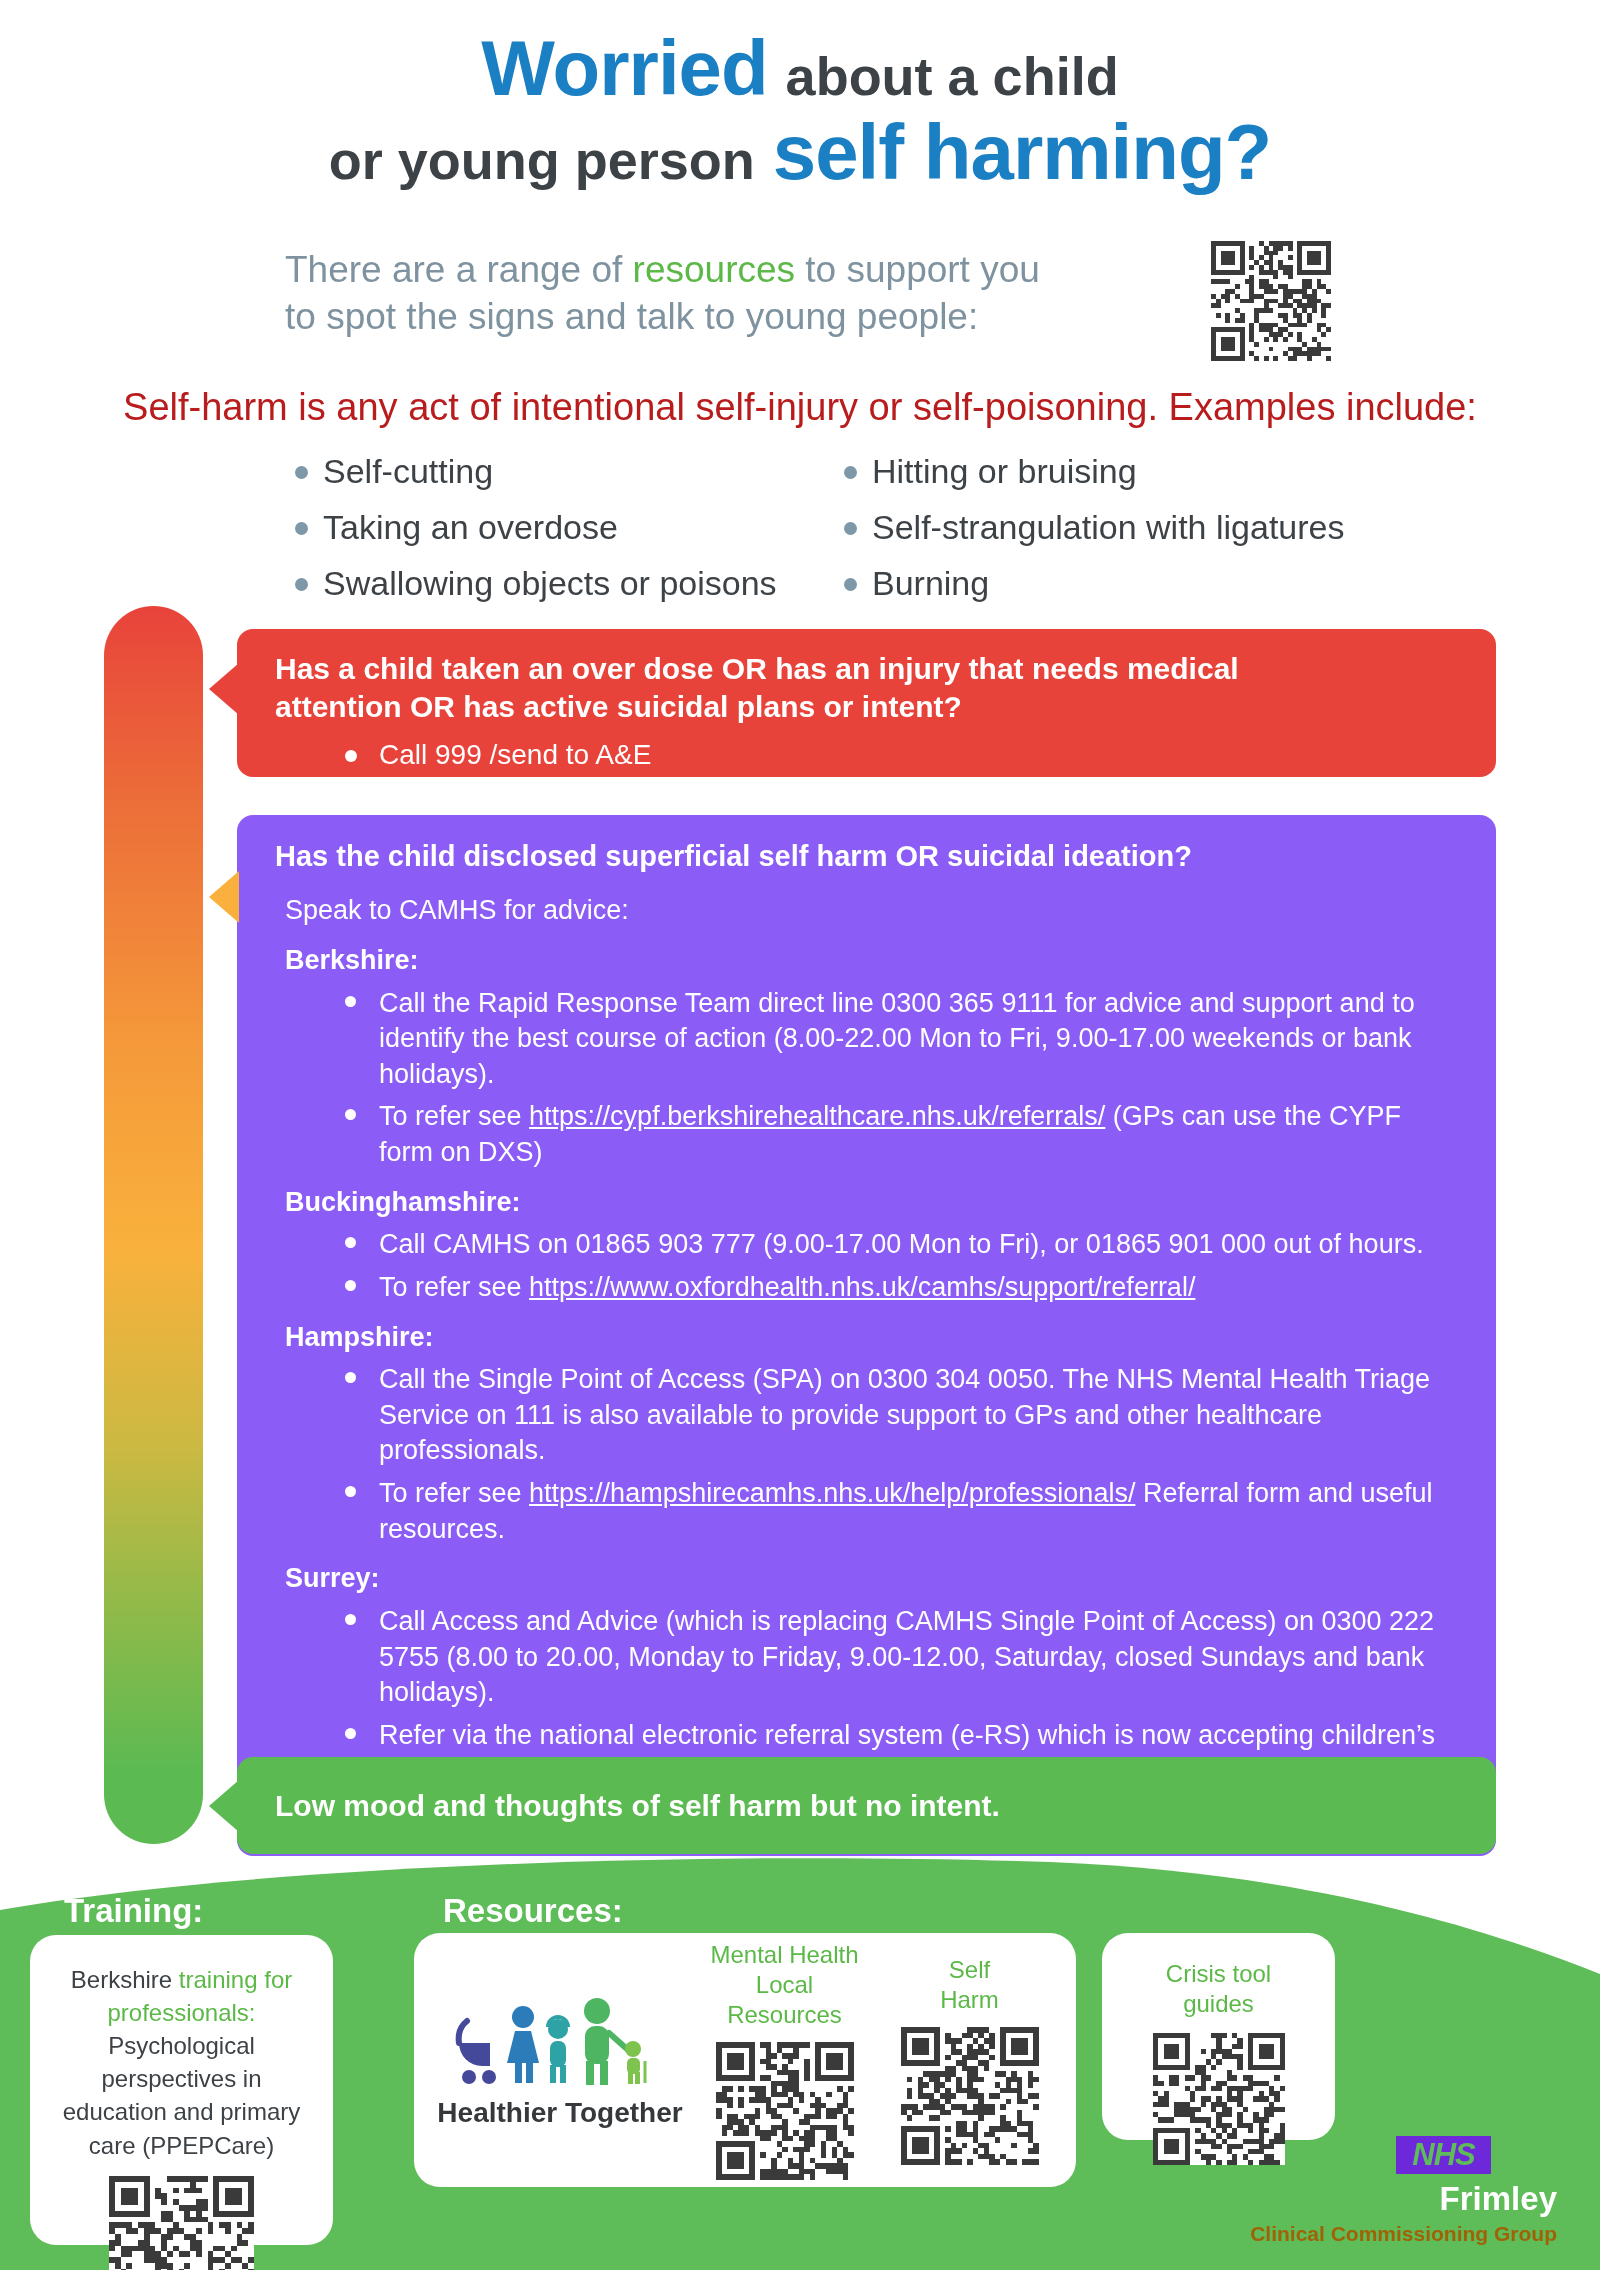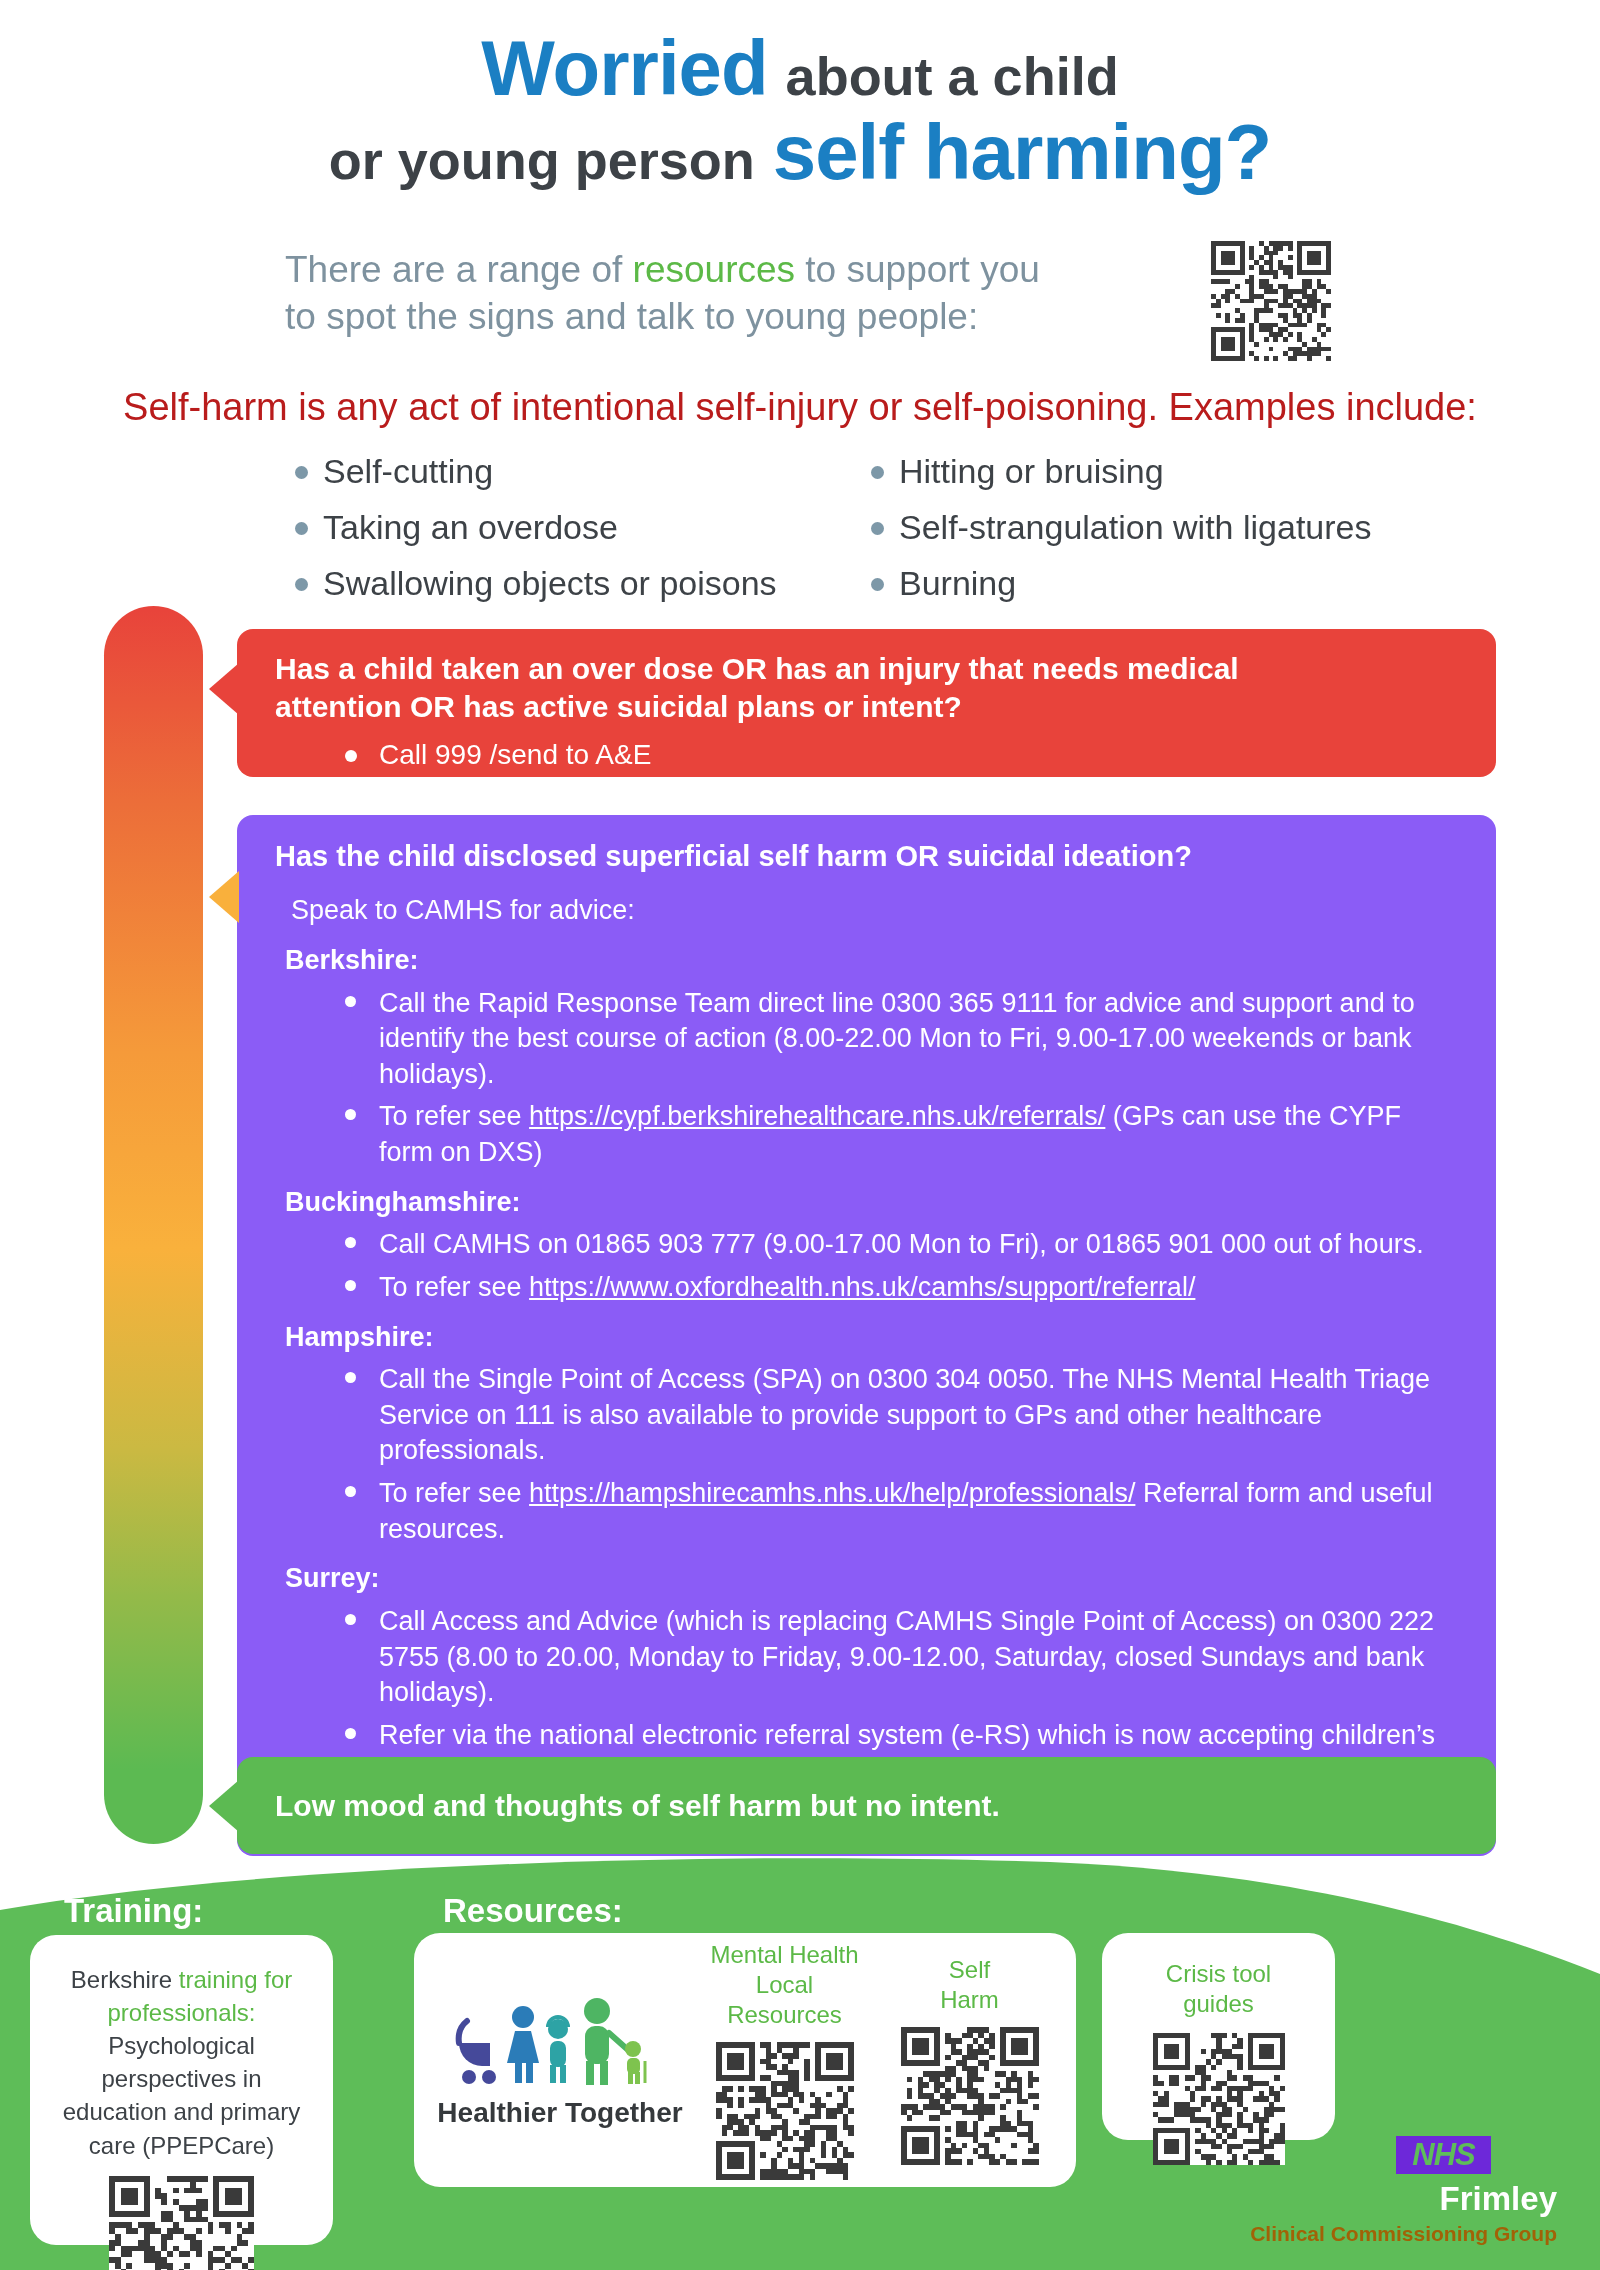--- a/index.html
+++ b/index.html
@@ -11,39 +11,39 @@
   .title{position:absolute;top:26px;left:0;width:1600px;text-align:center;font-weight:bold;line-height:1.08}
   .title .big{color:#1b7fc3;font-size:78px;letter-spacing:-1px}
   .title .small{color:#3d4247;font-size:54px}
   .title .gap{display:inline-block;width:18px}
   .subtitle{position:absolute;top:246px;left:285px;width:865px;text-align:left;font-size:37px;color:#7e929f;line-height:1.28}
   .subtitle .green{color:#5cb947}
   .qr{background:#fff}
   .qr svg{display:block}
   .qr-top{position:absolute;left:1211px;top:241px;width:120px;height:120px}
   .intro{position:absolute;top:386px;left:0;width:1600px;text-align:center;font-size:38px;color:#b91c1c}
-  .examples{position:absolute;top:452px;left:295px;display:flex;gap:56px}
+  .examples{position:absolute;top:452px;left:295px;display:flex;gap:29px}
   .examples ul{list-style:none;margin:0;padding:0;width:520px}
   .examples li{position:relative;padding-left:28px;margin-bottom:17px;font-size:34px;color:#3d4247}
   .examples li::before{content:"";position:absolute;left:0;top:14px;width:13px;height:13px;border-radius:50%;background:#7d98a8}
   
   .gradbar{position:absolute;left:104px;top:606px;width:99px;height:1238px;border-radius:60px;
     background:linear-gradient(180deg,#e8433b 0%,#ec6e39 16%,#f59a3a 36%,#f9b13c 52%,#cbb942 68%,#94ba49 80%,#5cba52 94%)}
   
   .box{position:absolute;left:237px;width:1259px;border-radius:16px;color:#fff;box-sizing:border-box}
   .box::before{content:"";position:absolute;left:-28px;width:0;height:0;border:26px solid transparent;border-left:0;border-right-width:30px;border-right-style:solid}
   .redbox{top:629px;height:148px;background:#e8433b;padding:21px 40px 0 38px}
   .redbox::before{top:34px;border-right-color:#e8433b}
   .redbox h2{margin:0;font-size:30px;line-height:1.25;max-width:1050px}
   .bullet-line{position:relative;margin:14px 0 0 70px;padding-left:34px;font-size:28px}
   .bullet-line::before{content:"";position:absolute;left:0;top:11px;width:12px;height:12px;border-radius:50%;background:#fff}
   .orangebox{top:815px;min-height:860px;background:#8b5cf6;padding:22px 40px 24px 38px;font-size:27px;line-height:1.32}
   .orangebox::before{top:56px;border-right-color:#f9b03c}
   .orangebox h2{margin:0 0 18px 0;font-size:29px}
-  .orangebox .speak{margin:0 0 14px 16px}
+  .orangebox .speak{margin:0 0 14px 10px}
   .region-label{font-weight:bold;margin:14px 0 4px 10px}
   .orangebox ul{list-style:none;margin:0;padding:0 0 0 70px}
   .orangebox li{position:relative;padding-left:34px;margin:7px 0;max-width:1070px}
   .orangebox li::before{content:"";position:absolute;left:0;top:10px;width:11px;height:11px;border-radius:50%;background:#fff}
   .link{text-decoration:underline;cursor:pointer}
   .greenbox{top:1757px;height:97px;background:#5cba52;display:flex;align-items:center;padding-left:38px;font-weight:bold;font-size:30px}
   .greenbox::before{top:23px;border-right-color:#5cba52}
   
   .footer{position:absolute;left:0;top:1848px;width:1600px;height:422px}
   .footer svg.bg{position:absolute;left:0;top:0}

